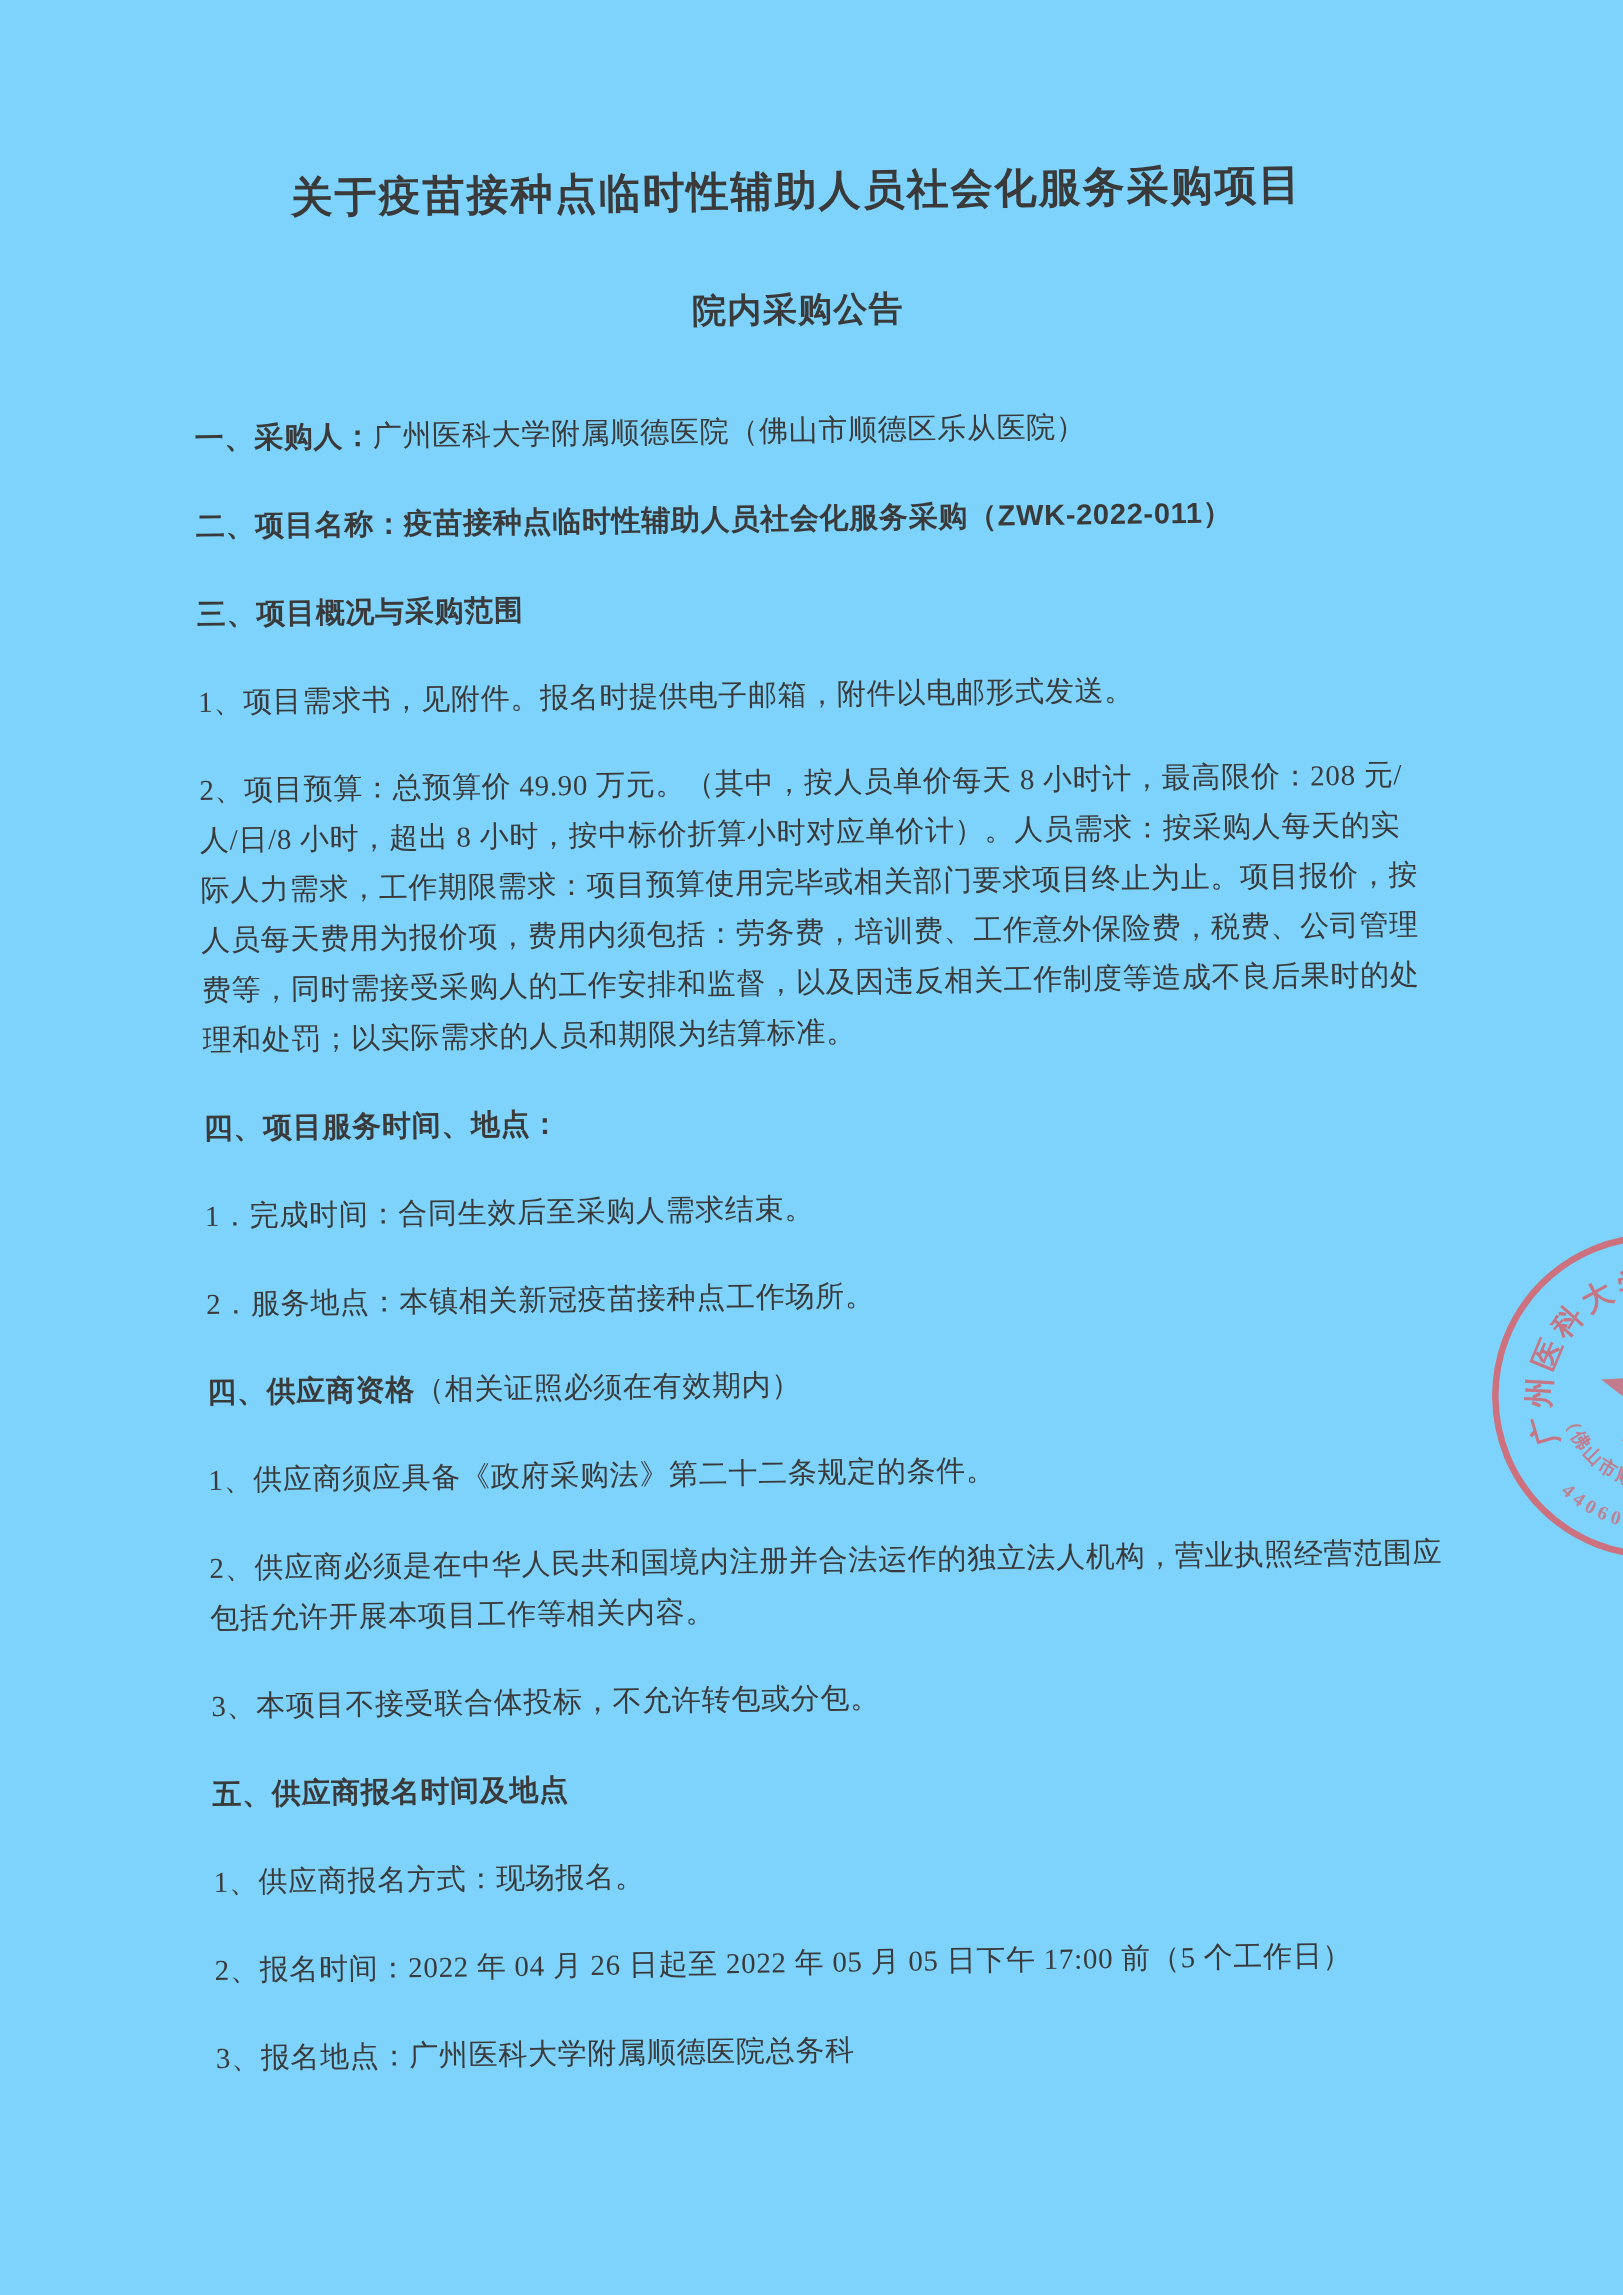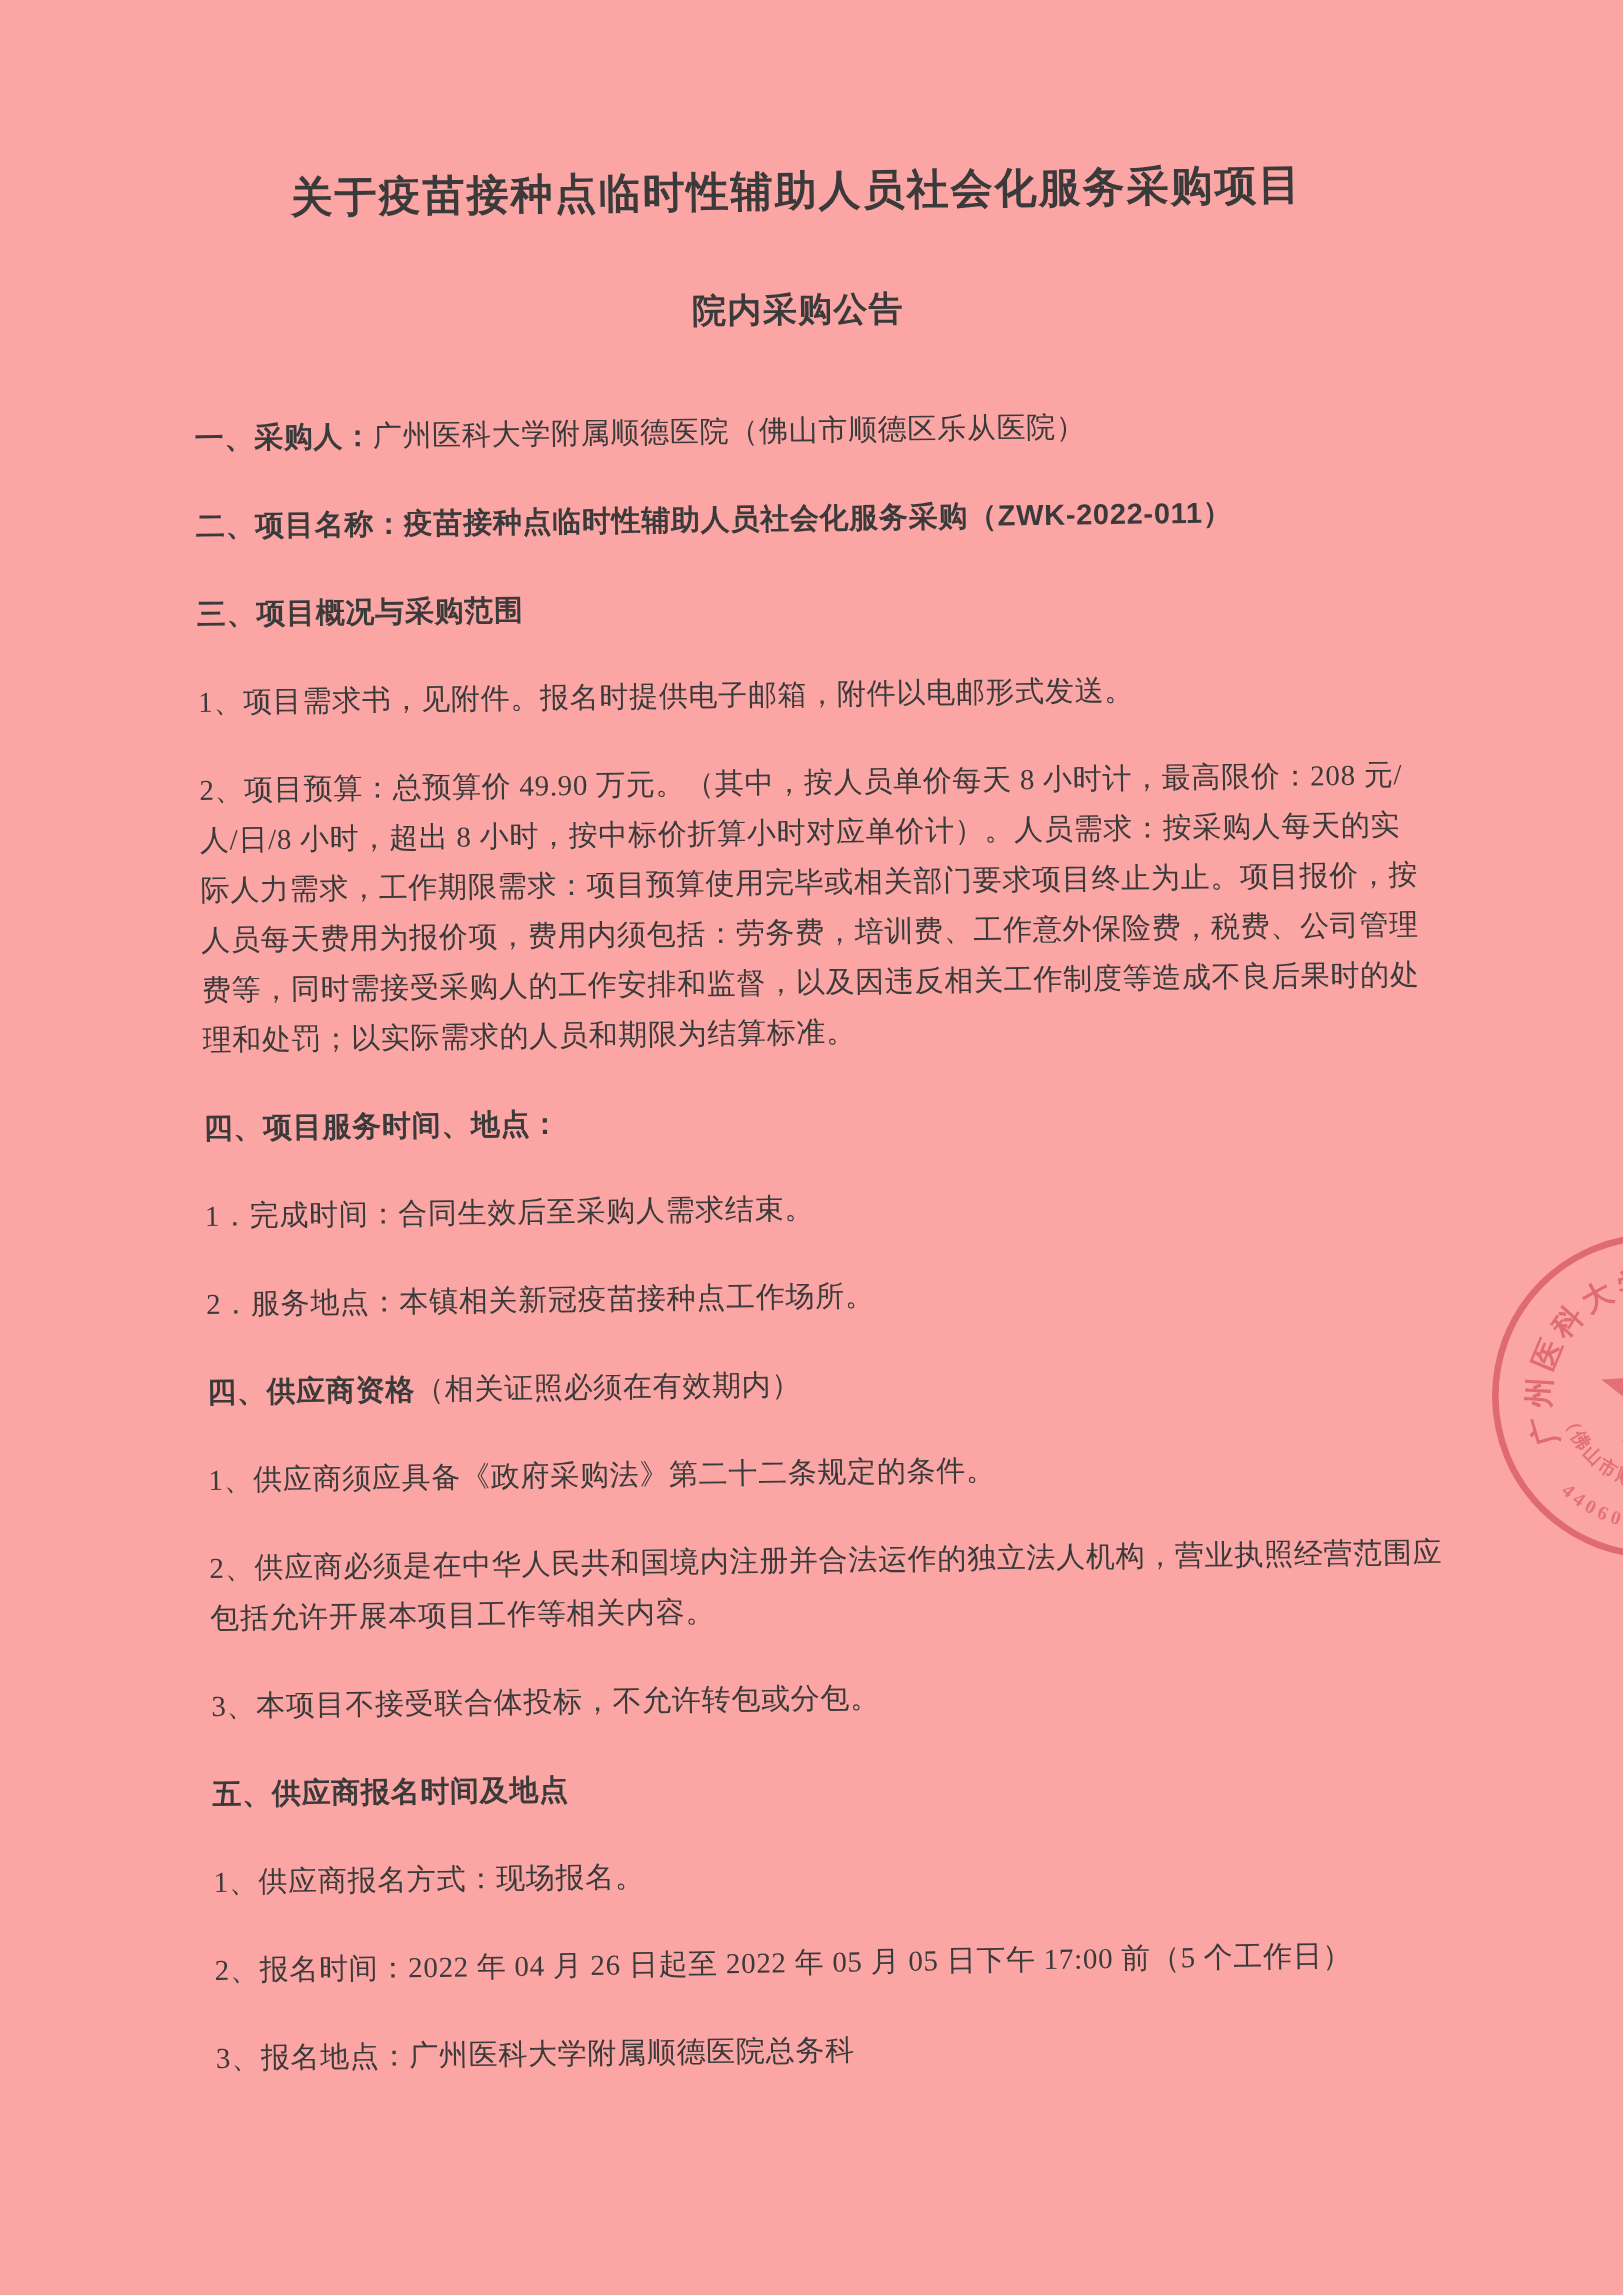--- a/index.html
+++ b/index.html
@@ -60,21 +60,21 @@
   }
   .stamp svg{display:block;width:100%;height:100%;}
   .stamp text{
     font-family:"Liberation Serif","DejaVu Serif",serif;
     font-weight:700;
   }
 </style>
 </head>
 <body>
 
-<div class="page" style="background: #fca5a5; color: rgb(58, 58, 58);">
+<div class="page" style="background: #7dd3fc; color: rgb(58, 58, 58);">
   <div class="tilt">
 
     <div class="content" id="doc-content">
       <h1 class="title t1">关于疫苗接种点临时性辅助人员社会化服务采购项目</h1>
       <h2 class="title t2">院内采购公告</h2>
 
     <div class="line gap-big"><span class="b">一、采购人：</span><span>广州医科大学附属顺德医院（佛山市顺德区乐从医院）</span></div>
         <div class="line gap-item"><span class="b">二、项目名称：</span><span class="b">疫苗接种点临时性辅助人员社会化服务采购（ZWK-2022-011）</span></div>
         <div class="line gap-item"><span class="b">三、项目概况与采购范围</span></div>
         <div class="line gap-item"><span>1、项目需求书，见附件。报名时提供电子邮箱，附件以电邮形式发送。</span></div>

